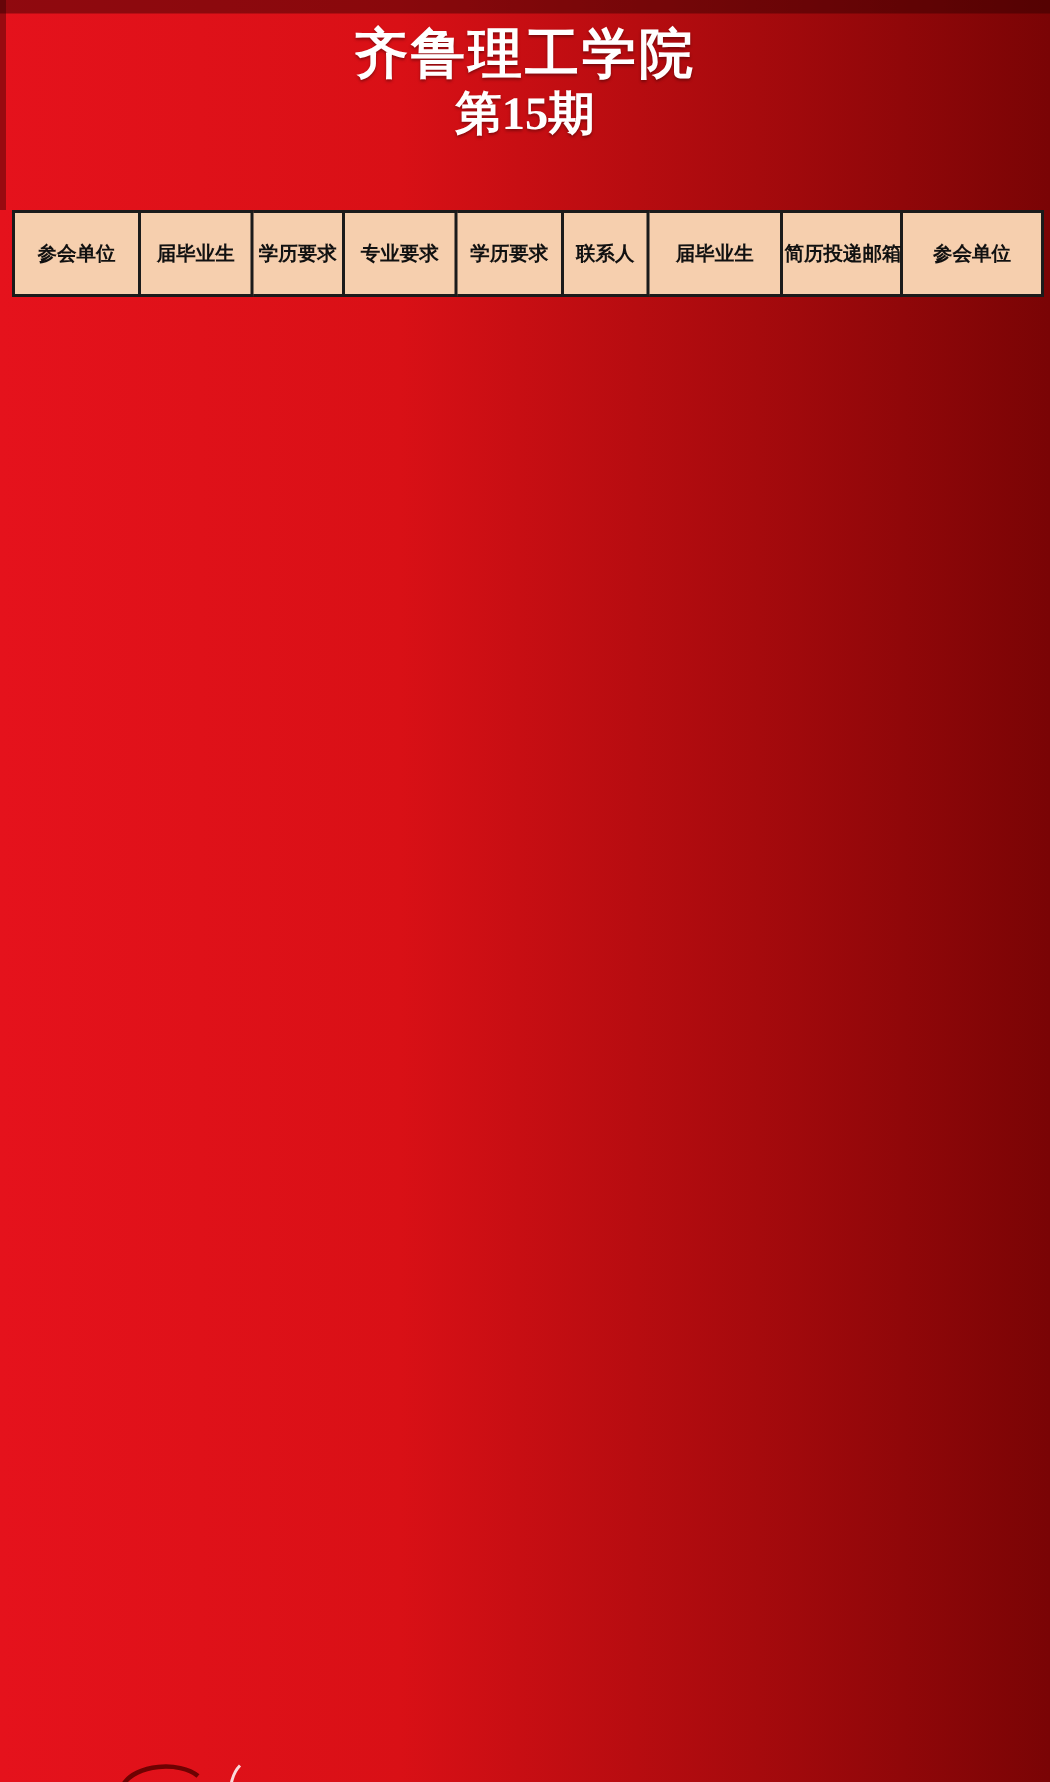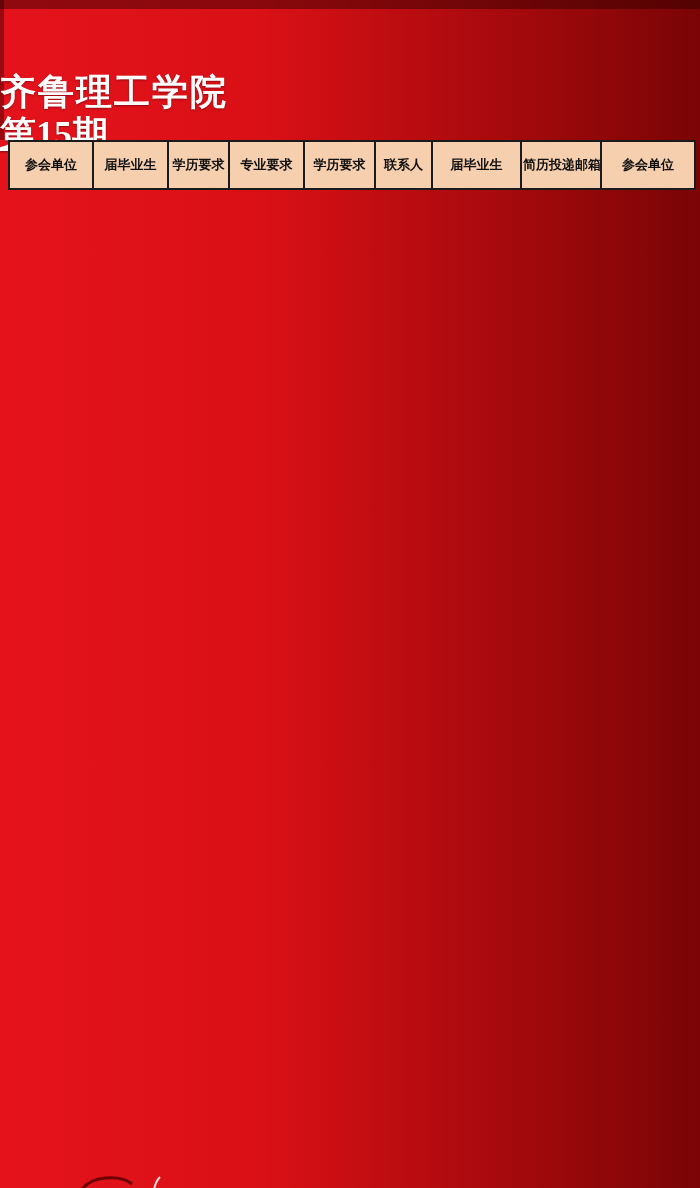--- a/index.html
+++ b/index.html
@@ -16,45 +16,44 @@
   .top-edge-shade {
     position:absolute; top:0; left:0; width:700px; height:9px;
     background: rgba(40,0,0,0.45);
   }
   .left-edge-shade {
     position:absolute; top:0; left:0; width:4px; height:140px;
     background: rgba(40,0,0,0.40);
   }
   .title-block {
     position:absolute; top:0; left:0; width:700px; height:140px;
-    color:#ffffff; font-weight:bold;
-    padding-top:24px;
+    text-align:center; color:#ffffff; font-weight:bold;
+    padding-top:16px;
     text-shadow: 0 1px 2px rgba(0,0,0,0.35);
-    margin-top: 48px;
   }
   .title-line1 { font-size:36px; line-height:1.16; letter-spacing:2px; }
   .title-line2 { font-size:31px; line-height:1.2; }
-  .title-line3 { font-size:36px; line-height:1.15;text-decoration:underline; }
+  .title-line3 { font-size:31px; line-height:1.15; }
 
   table.jobs {
     position:absolute; top:140px; left:8px;
     width:686px;
     border-collapse:collapse; table-layout:fixed;
   }
   table.jobs th, table.jobs td {
     border:2px solid #1b1b1b;
     font-weight:bold;
     text-align:center; vertical-align:middle;
     padding:0 1px;
     color:#111;
   }
   table.jobs th {
     background:#f6cfae;
     font-size:13px;
-    height:48px;
+    height:56px;
     white-space:nowrap;
     overflow:visible;
   }
 
   col.c0{width:84px} col.c1{width:75px} col.c2{width:61px} col.c3{width:75px}
   col.c4{width:71px} col.c5{width:57px} col.c6{width:89px} col.c7{width:80px}
   col.c8{width:94px}
 
   .swoosh {
     position:absolute; left:68px; bottom:-2px;

